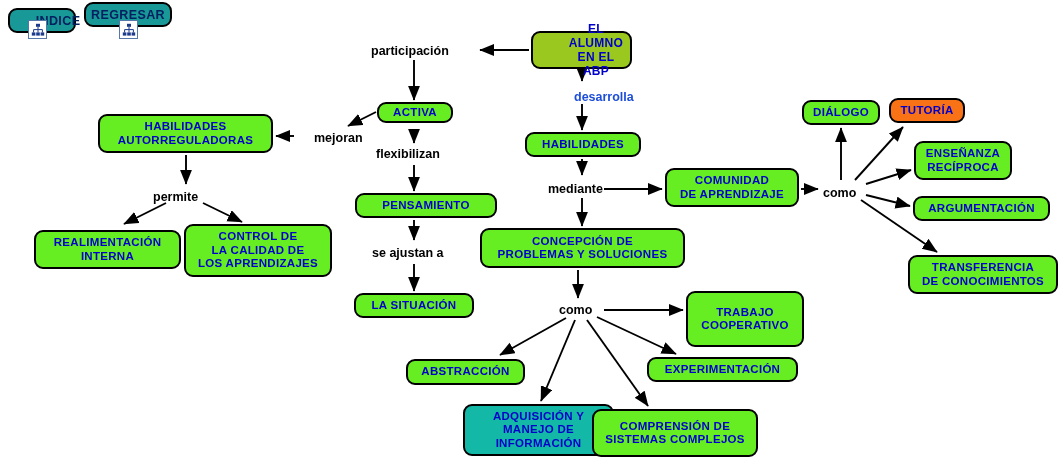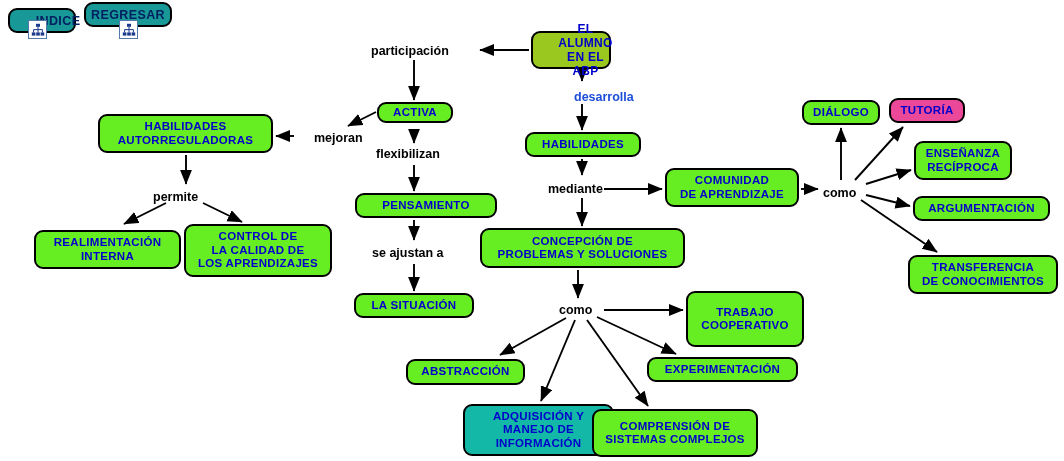--- a/index.html
+++ b/index.html
@@ -185,28 +185,28 @@
           <rect x="5" y="0.8" width="4" height="3" fill="#1b3a8c"></rect>
           <rect x="0.8" y="9.4" width="3.6" height="3.2" fill="#1b3a8c"></rect>
           <rect x="5.2" y="9.4" width="3.6" height="3.2" fill="#1b3a8c"></rect>
           <rect x="9.6" y="9.4" width="3.6" height="3.2" fill="#1b3a8c"></rect>
           <path d="M7 3.8 L7 6.6 M2.6 6.6 L11.4 6.6 M2.6 6.6 L2.6 9.4 M7 6.6 L7 9.4 M11.4 6.6 L11.4 9.4" stroke="#1b3a8c" stroke-width="1" fill="none"></path>
         </svg>
       </div>
     </div>
 
   <div id="nodes-layer">
-      <div class="node root" style="left: 531px; top: 31px; width: 80px; height: 38px; background: rgb(155, 200, 30); color: rgb(0, 0, 204); padding-left: 33px;">EL ALUMNO
+      <div class="node root" style="left: 531px; top: 31px; width: 101px; height: 38px; background: rgb(155, 200, 30); color: rgb(0, 0, 204); padding-left: 33px;">EL ALUMNO
 EN EL ABP</div>
       <div class="node" style="left: 377px; top: 102px; width: 76px; height: 21px; background: rgb(102, 238, 34); color: rgb(0, 0, 204);">ACTIVA</div>
       <div class="node" style="left: 98px; top: 114px; width: 175px; height: 39px; background: rgb(102, 238, 34); color: rgb(0, 0, 204);">HABILIDADES
 AUTORREGULADORAS</div>
       <div class="node" style="left: 525px; top: 132px; width: 116px; height: 25px; background: rgb(102, 238, 34); color: rgb(0, 0, 204);">HABILIDADES</div>
       <div class="node" style="left: 802px; top: 100px; width: 78px; height: 25px; background: rgb(102, 238, 34); color: rgb(0, 0, 204);">DIÁLOGO</div>
-      <div class="node" style="left: 889px; top: 98px; width: 76px; height: 25px; background: #ec4899; color: rgb(0, 0, 204);">TUTORÍA</div>
+      <div class="node" style="left: 889px; top: 98px; width: 76px; height: 25px; background: #f97316; color: rgb(0, 0, 204);">TUTORÍA</div>
       <div class="node" style="left: 914px; top: 141px; width: 98px; height: 39px; background: rgb(102, 238, 34); color: rgb(0, 0, 204);">ENSEÑANZA
 RECÍPROCA</div>
       <div class="node" style="left: 665px; top: 168px; width: 134px; height: 39px; background: rgb(102, 238, 34); color: rgb(0, 0, 204);">COMUNIDAD
 DE APRENDIZAJE</div>
       <div class="node" style="left: 913px; top: 196px; width: 137px; height: 25px; background: rgb(102, 238, 34); color: rgb(0, 0, 204);">ARGUMENTACIÓN</div>
       <div class="node" style="left: 355px; top: 193px; width: 142px; height: 25px; background: rgb(102, 238, 34); color: rgb(0, 0, 204);">PENSAMIENTO</div>
       <div class="node" style="left: 480px; top: 228px; width: 205px; height: 40px; background: rgb(102, 238, 34); color: rgb(0, 0, 204);">CONCEPCIÓN DE
 PROBLEMAS Y SOLUCIONES</div>
       <div class="node" style="left: 34px; top: 230px; width: 147px; height: 39px; background: rgb(102, 238, 34); color: rgb(0, 0, 204);">REALIMENTACIÓN
 INTERNA</div>

